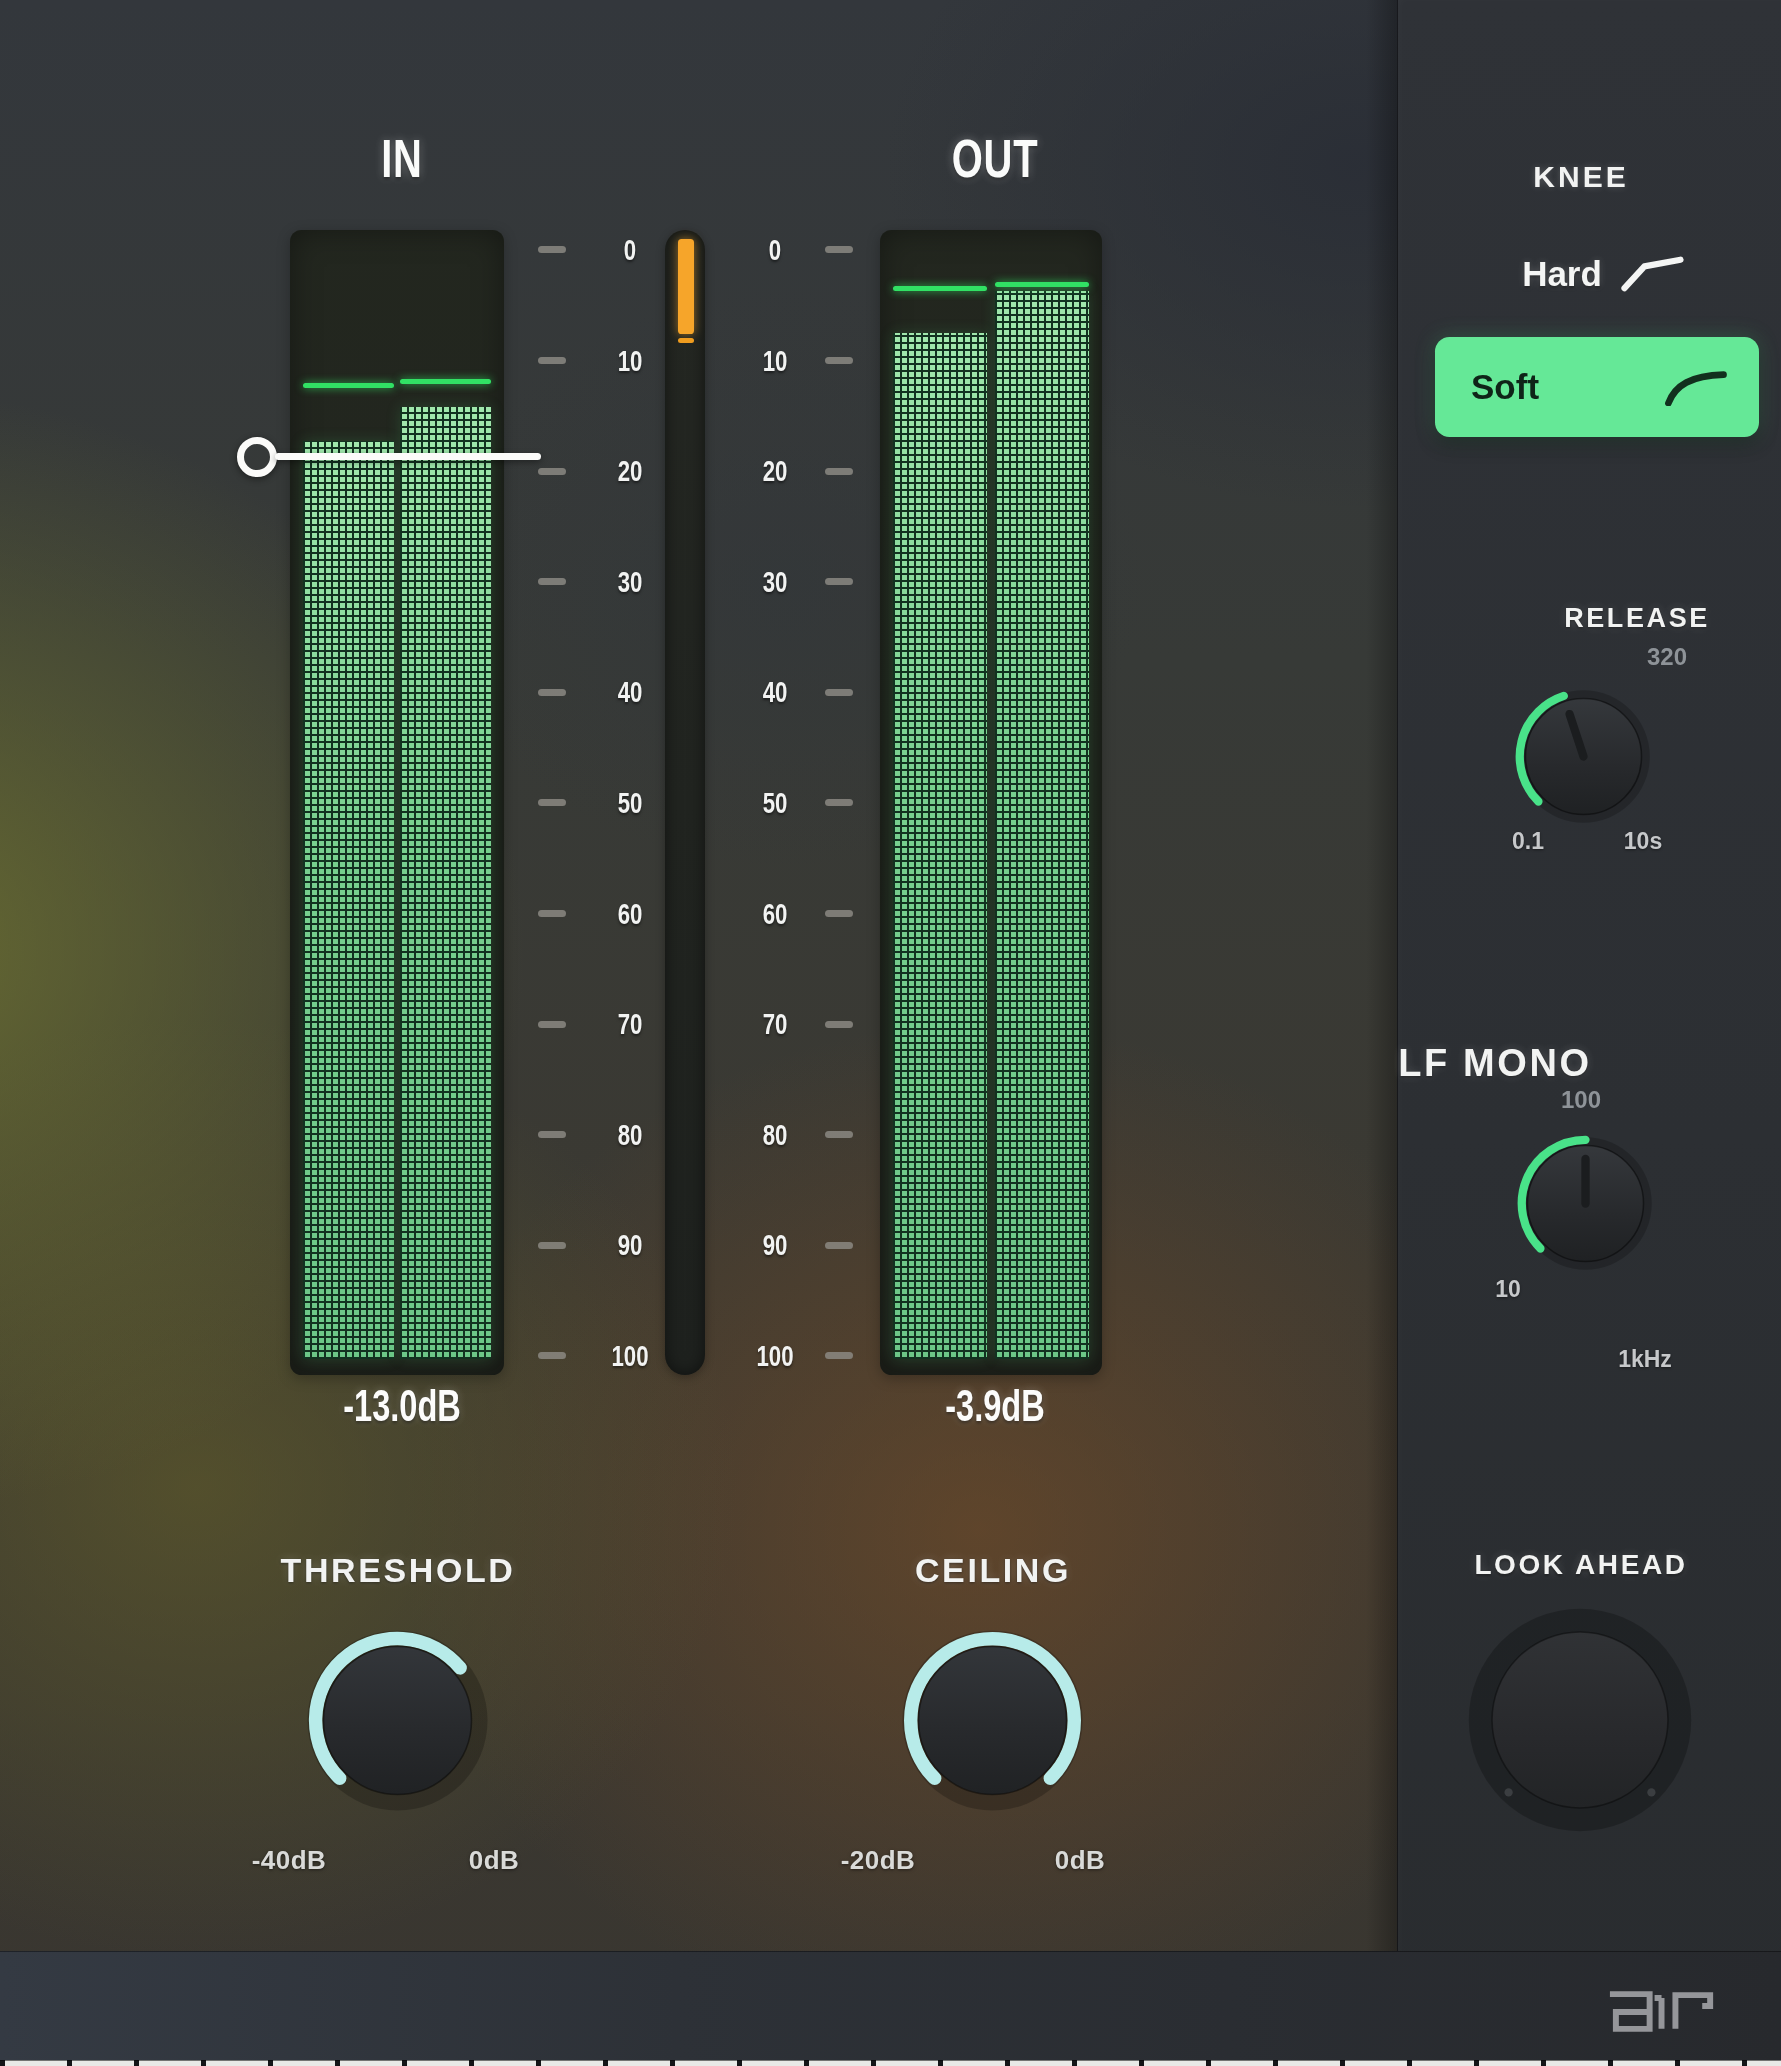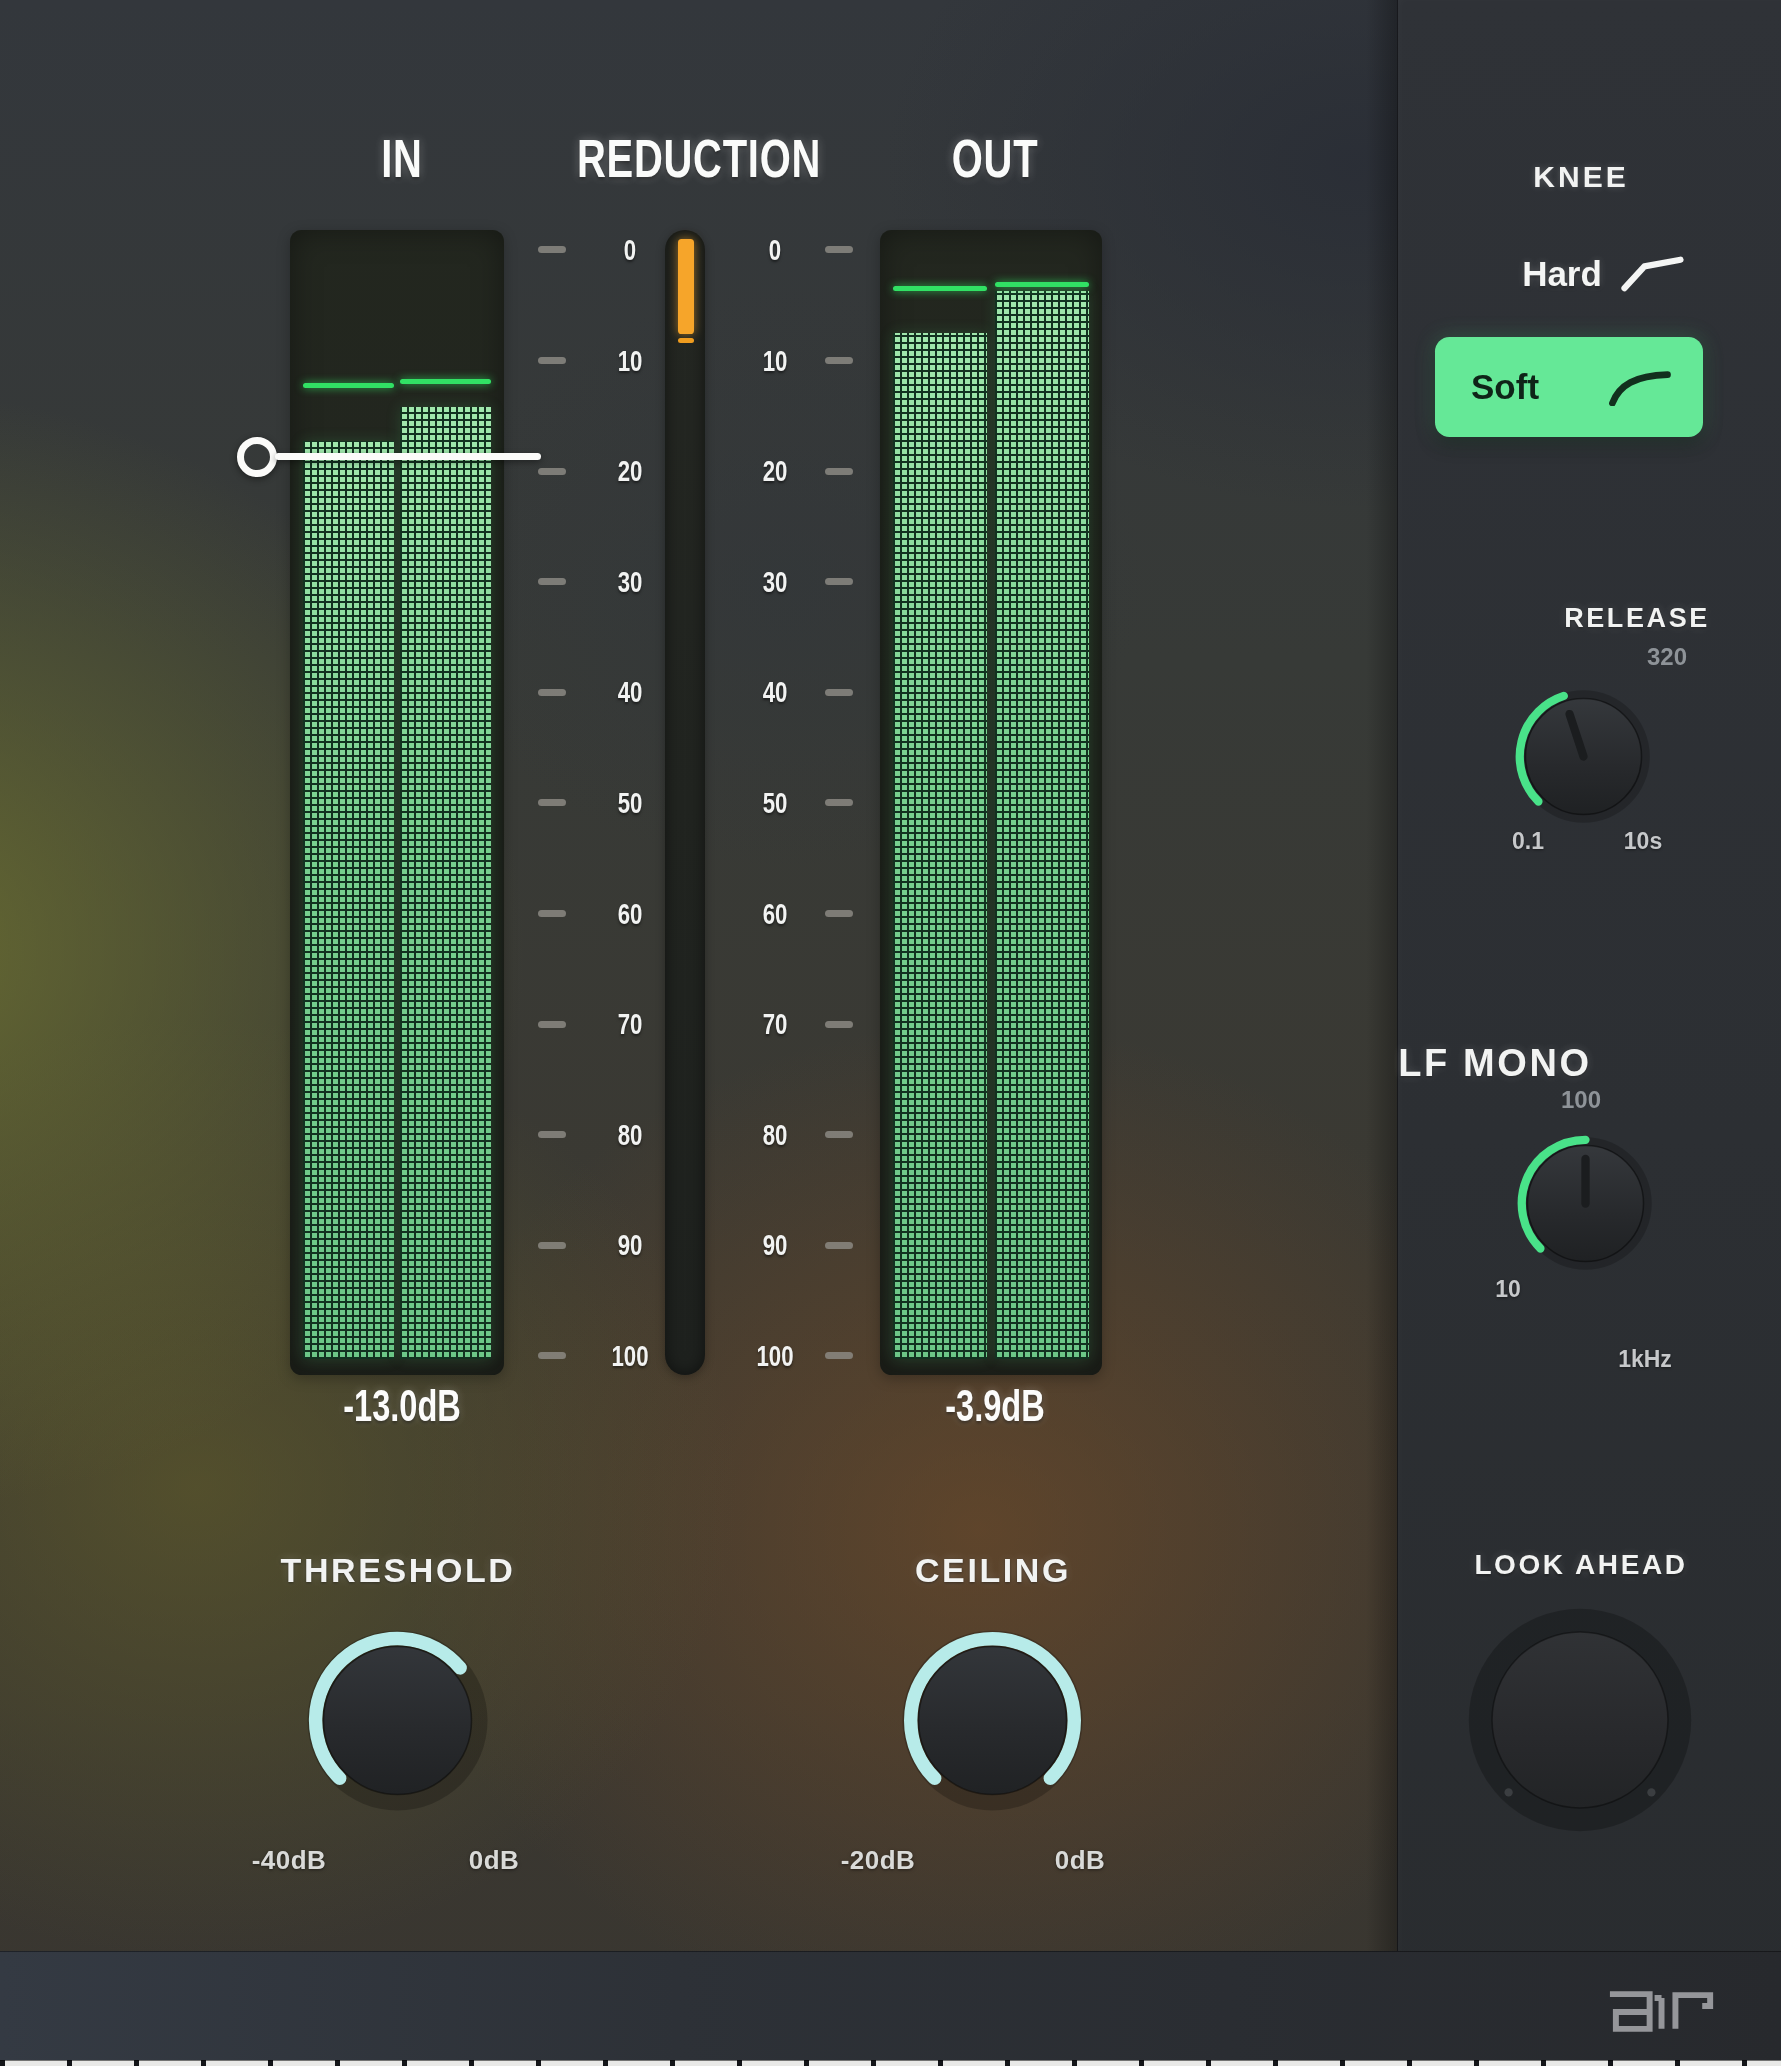--- a/index.html
+++ b/index.html
@@ -61,21 +61,21 @@
     box-shadow:0 2.1px 6.2px rgba(0,0,0,0.4);}
 
   
   #right-panel{position:absolute;left:1397px;top:0;width:384px;height:2066px;
     background:linear-gradient(180deg,#2f3237 0%,#2c2f33 55%,#292c2f 100%);
     border-left:1px solid rgba(12,13,15,0.65);
     box-shadow:inset 3.1px 0 7.2px rgba(255,255,255,0.02);}
   #main-shadow{position:absolute;left:1366px;top:0;width:31px;height:2066px;
     background:linear-gradient(90deg,rgba(0,0,0,0) 0%,rgba(0,0,0,0.28) 100%);}
 
-  .soft-btn{position:absolute;left:1435px;top:337px;width:268px;height:100px;border-radius:14.5px;
+  .soft-btn{position:absolute;left:1435px;top:337px;width:324px;height:100px;border-radius:14.5px;
     background:var(--accent-green,#65e897);box-shadow:0 6.2px 17.6px rgba(0,0,0,0.38),0 0 20.7px rgba(101,232,151,0.25);
     display:flex;align-items:center;justify-content:space-between;padding:0 32px 0 36px;box-sizing:border-box;cursor:pointer;}
   .soft-btn .lbl{font-size:35px;font-weight:700;color:#0f2418;}
   .hard-lbl{font-size:35px;font-weight:700;color:#f4f5f4;text-shadow:0 0 7.2px rgba(255,255,255,0.2),0 1.5px 3.1px rgba(0,0,0,0.5);margin-left:12px;}
 
   
   #footer{position:absolute;left:0;top:1951px;width:1781px;height:109px;
     background:linear-gradient(90deg,#343a43 0%,#2d3137 38%,#27292d 100%);
     border-top:1px solid rgba(0,0,0,0.4);}
   #keybed{position:absolute;left:0;top:2060px;width:1781px;height:6.2px;
@@ -84,23 +84,20 @@
 
   svg{display:block;}
 </style>
 </head>
 <body>
 
 <div id="stage">
 
   <div class="ctr hdr-label" style="left:402px;top:158px">
       <span class="cond">IN</span>
-    </div>
-  <div class="ctr hdr-label" style="left:699px;top:158px">
-      <span class="cond">REDUCTION</span>
     </div>
   <div class="ctr hdr-label" style="left:995px;top:158px">
       <span class="cond">OUT</span>
     </div>
 
   <div class="meter-panel" style="left:290px;width:214px">
     <div class="led-bar ni" style="left: 13.4px; width: 91px; top: 211px; height: 918px;" id="in-bar-0"></div>
     <div class="led-bar ni" style="left: 110px; width: 91px; top: 177px; height: 952px;" id="in-bar-1"></div>
     <div class="peak-line ni" style="left: 13.4px; width: 91px; top: 153px;" id="in-peak-0"></div>
     <div class="peak-line ni" style="left: 110px; width: 91px; top: 149px;" id="in-peak-1"></div>

